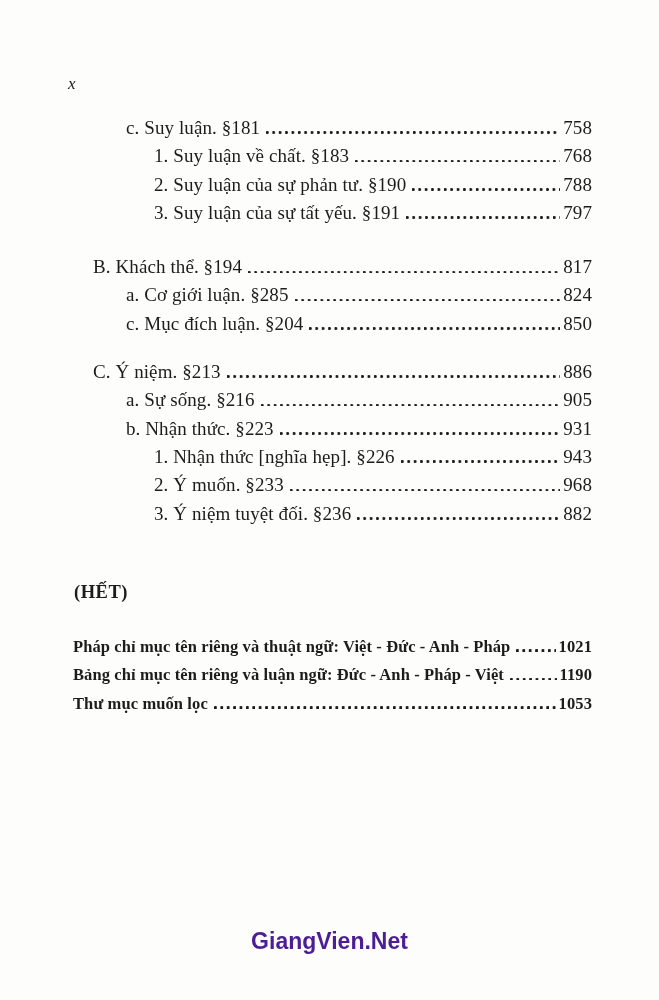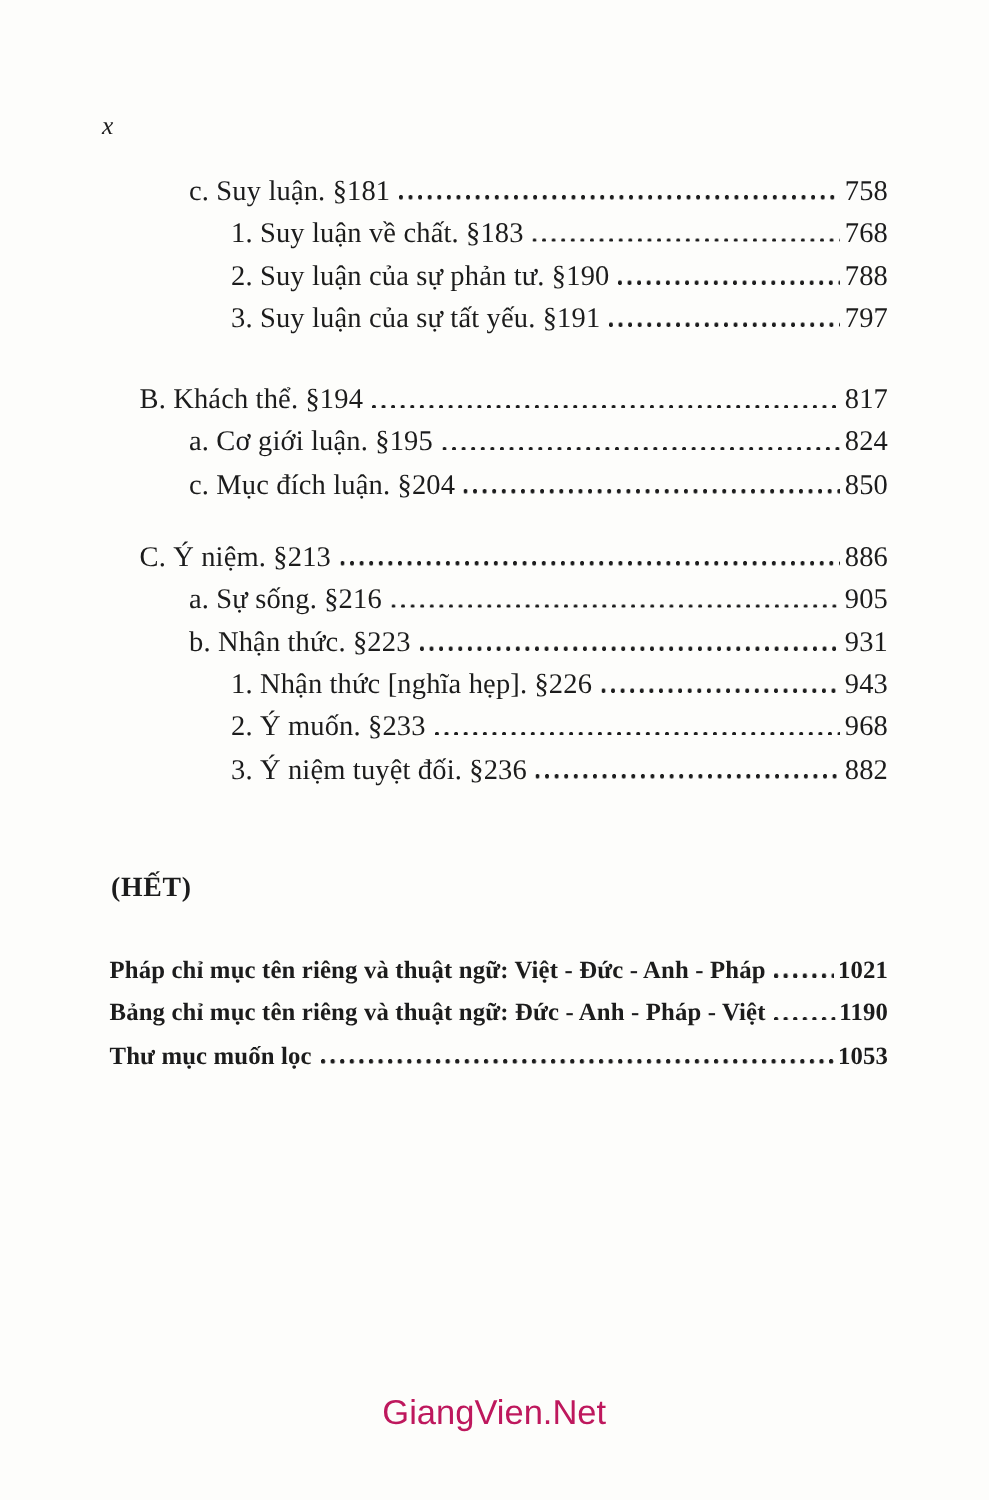--- a/index.html
+++ b/index.html
@@ -85,21 +85,21 @@
         <span class="pagenum">797</span>
       </div>
     </div>
     <div class="toc-group g2">
       <div class="toc-row lvl1">
         <span class="label">B. Khách thể. §194</span>
         <span class="leader"></span>
         <span class="pagenum">817</span>
       </div>
       <div class="toc-row lvl2">
-        <span class="label">a. Cơ giới luận. §195</span>
+        <span class="label">a. Cơ giới luận. §285</span>
         <span class="leader"></span>
         <span class="pagenum">824</span>
       </div>
       <div class="toc-row lvl2">
         <span class="label">c. Mục đích luận. §204</span>
         <span class="leader"></span>
         <span class="pagenum">850</span>
       </div>
     </div>
     <div class="toc-group g3">
@@ -138,24 +138,24 @@
 
 <div class="end-marker">(HẾT)</div>
 
 <div class="back-matter" id="back-matter">
     <div class="toc-row">
       <span class="label">Pháp chỉ mục tên riêng và thuật ngữ: Việt - Đức - Anh - Pháp</span>
       <span class="leader"></span>
       <span class="pagenum">1021</span>
     </div>
     <div class="toc-row">
-      <span class="label">Bảng chỉ mục tên riêng và thuật ngữ: Đức - Anh - Pháp - Việt</span>
+      <span class="label">Bảng chỉ mục tên riêng và luận ngữ: Đức - Anh - Pháp - Việt</span>
       <span class="leader"></span>
       <span class="pagenum">1190</span>
     </div>
     <div class="toc-row">
       <span class="label">Thư mục muốn lọc</span>
       <span class="leader"></span>
       <span class="pagenum">1053</span>
     </div>
   </div>
 
-<div class="watermark" style="color: #be185d;">GiangVien.Net</div>
+<div class="watermark" style="color: #4c1d95; font-weight: bold;">GiangVien.Net</div>
 
 </body></html>

